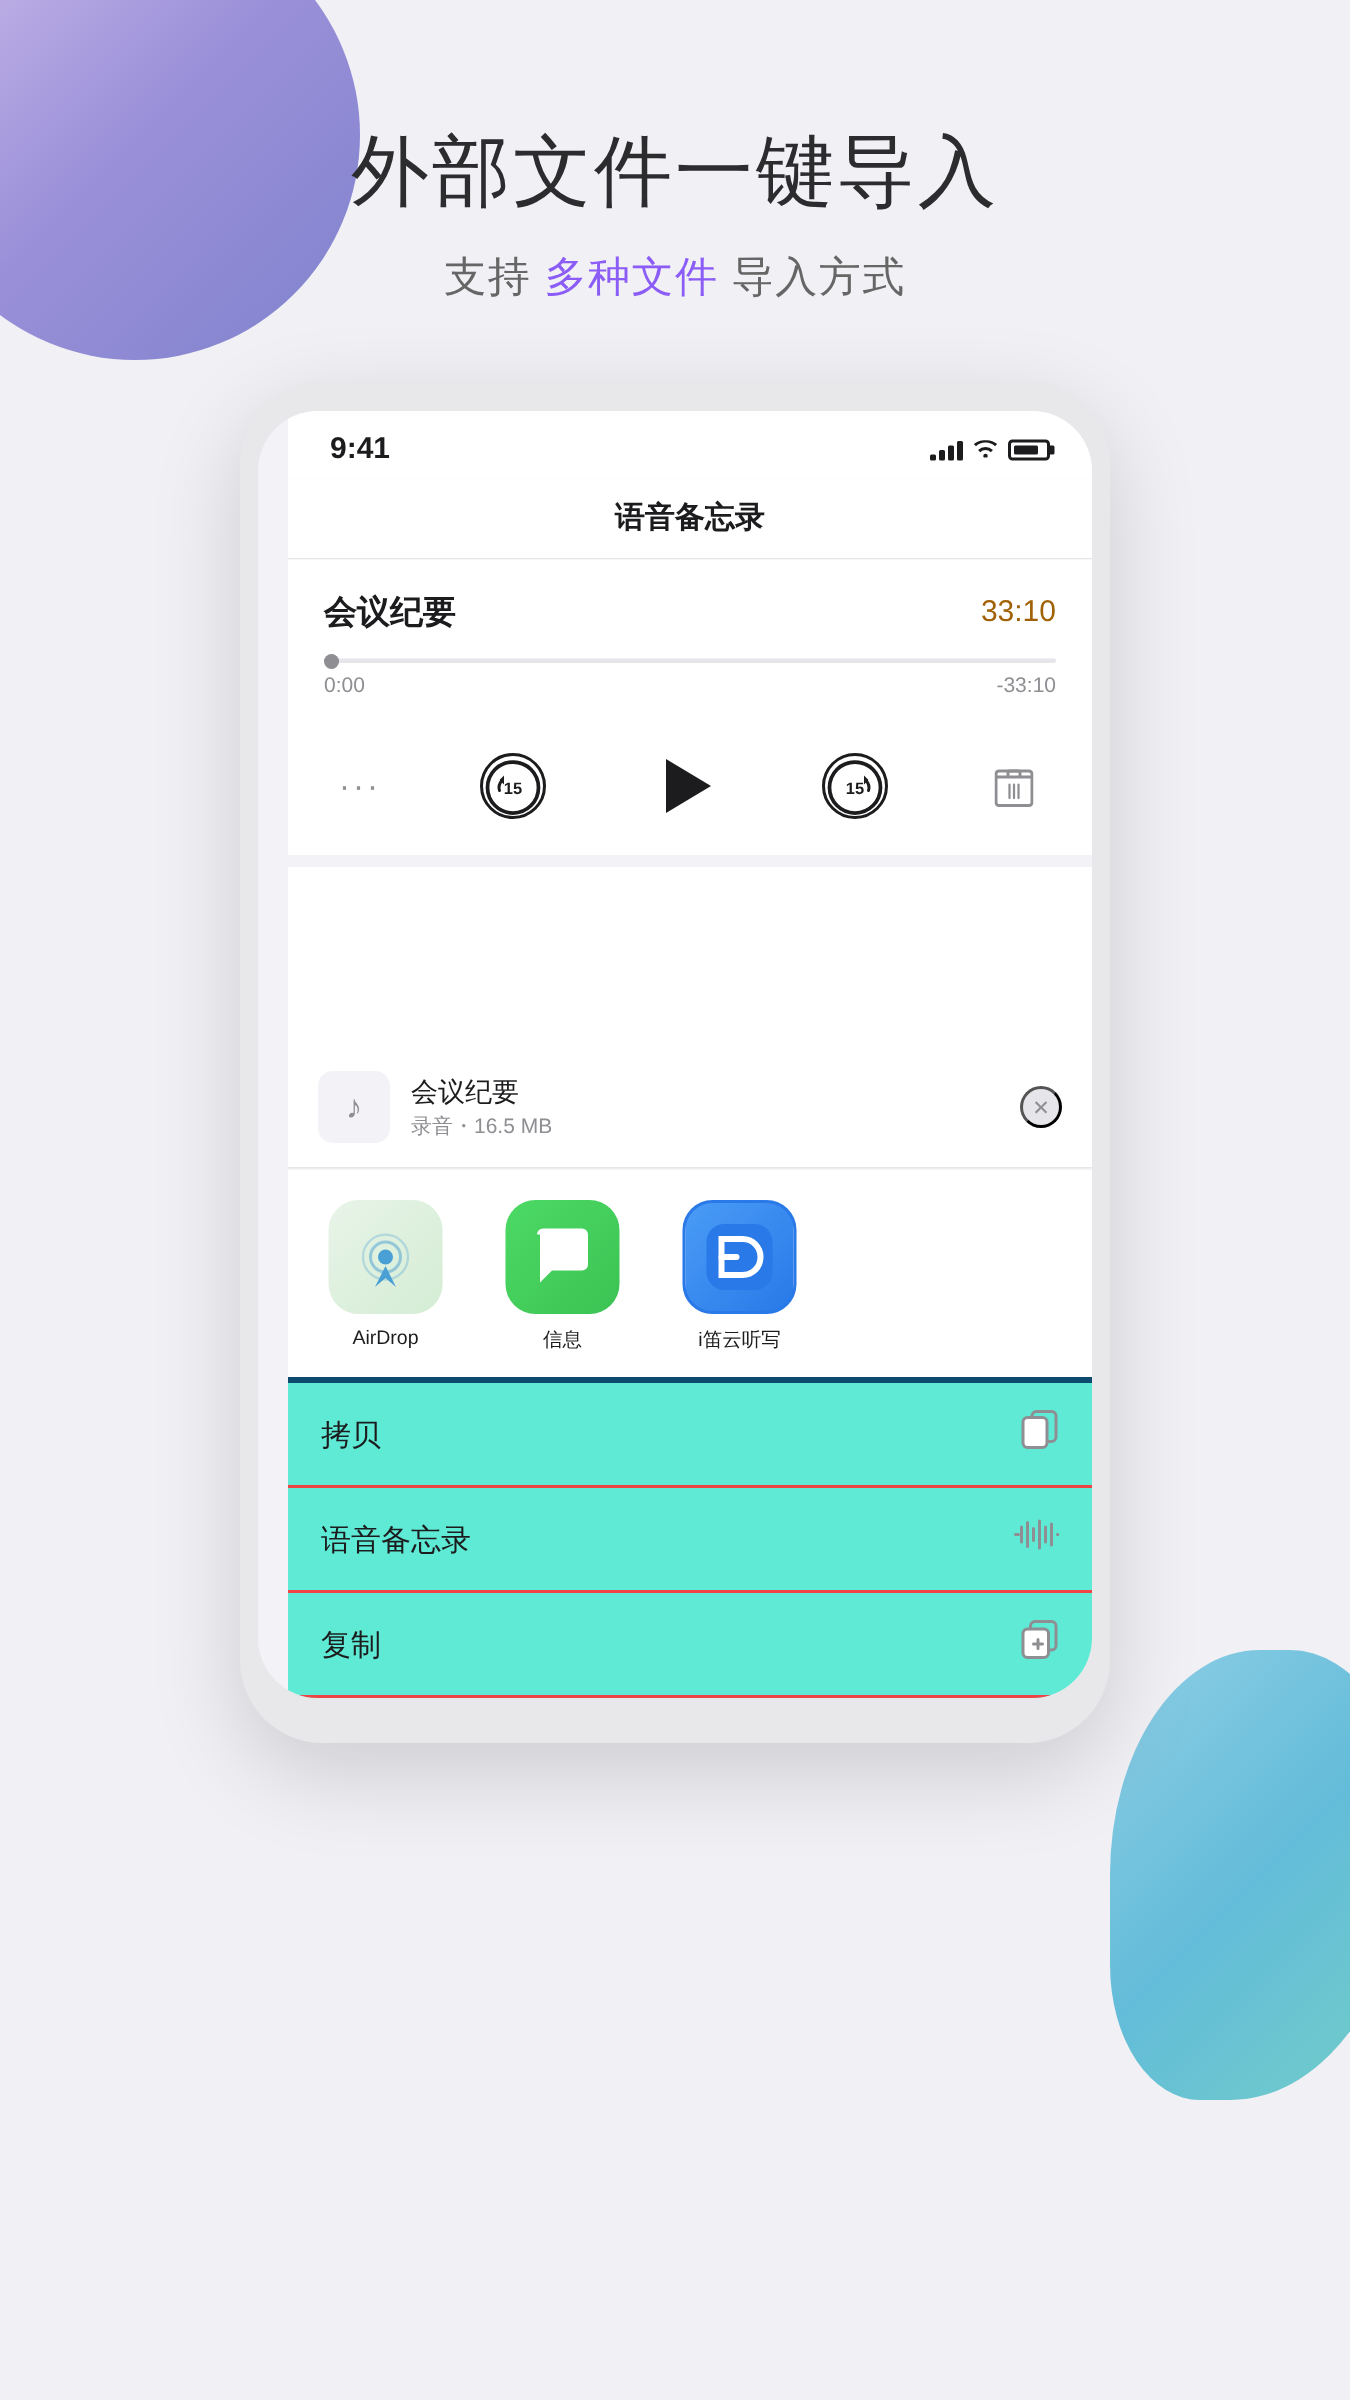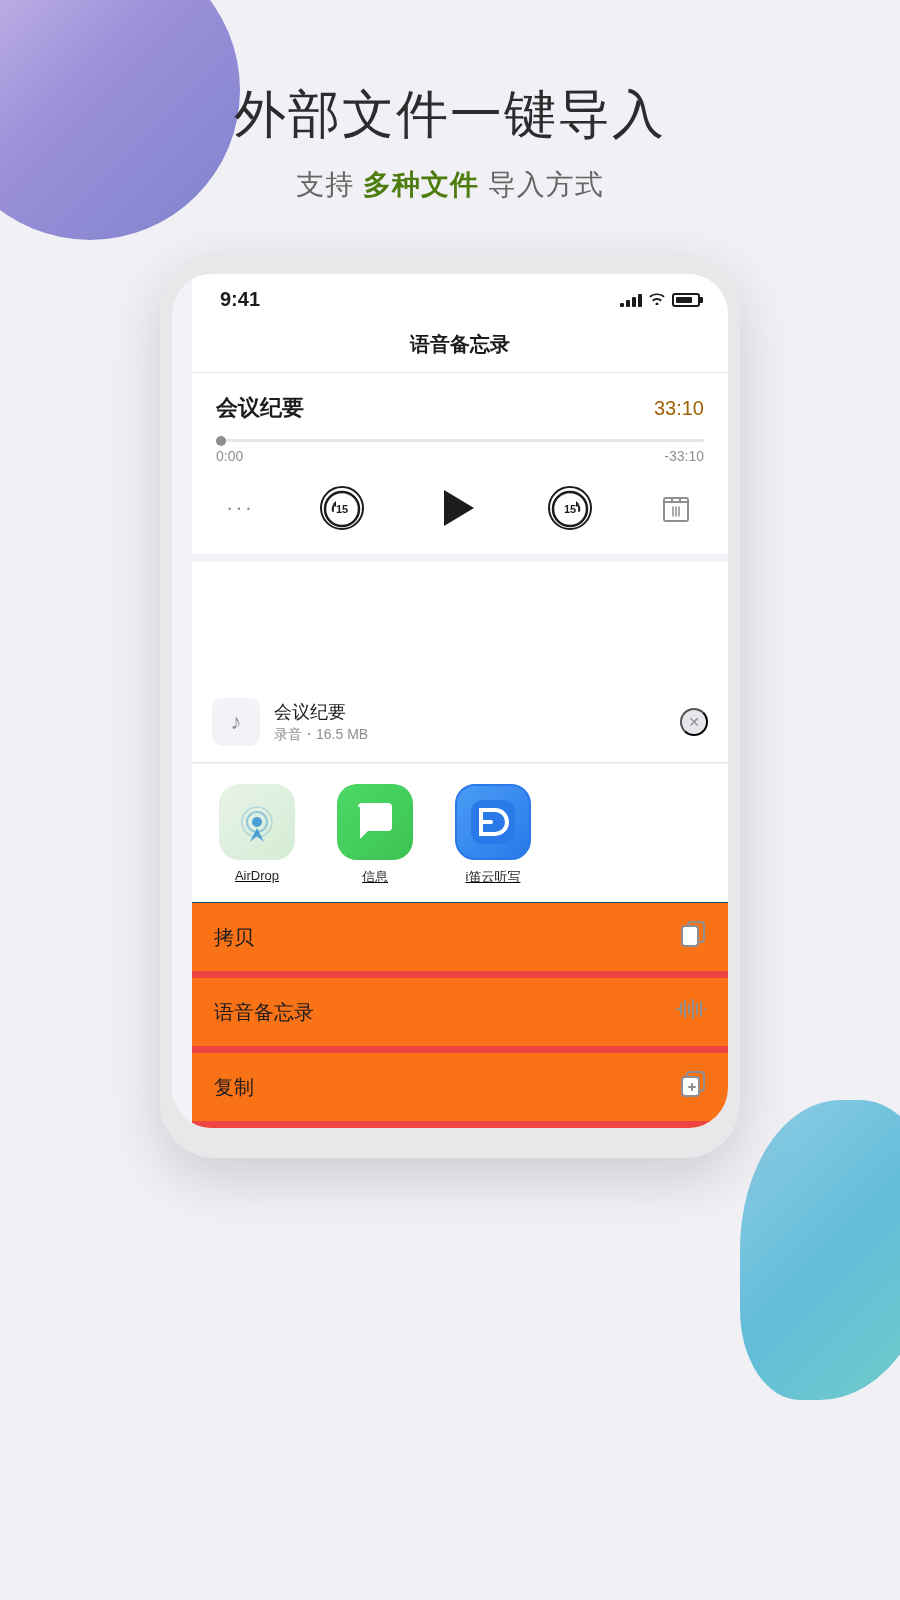--- a/index.html
+++ b/index.html
@@ -47,22 +47,21 @@
       color: #2c2c2e;
       letter-spacing: 2px;
       margin-bottom: 16px;
     }
     .header-subtitle {
       font-size: 28px;
       color: #666;
       letter-spacing: 1px;
     }
     .header-subtitle .highlight {
-      color: #4d7c0f;
-      font-weight: bold;
+      color: #8b5cf6;
     }
 
     
     .phone-container {
       position: relative;
       z-index: 2;
       display: flex;
       justify-content: center;
       margin-top: 10px;
     }
@@ -169,21 +168,21 @@
       font-weight: 600;
       color: #1c1c1e;
     }
     .recording-duration {
       font-size: 20px;
       color: #a16207;
     }
 
     
     .progress-container {
-      margin-bottom: 8px;
+      margin-bottom: 24px;
     }
     .progress-track {
       height: 3px;
       background: #e5e5ea;
       border-radius: 2px;
       position: relative;
     }
     .progress-fill {
       height: 100%;
       width: 2%;
@@ -330,22 +329,21 @@
       cursor: pointer;
     }
 
     
     .apps-row {
       background: #fff;
       padding: 20px 10px 16px;
       display: flex;
       gap: 8px;
       overflow: hidden;
-      border-bottom: 1px solid #0c4a6e;
-      text-decoration: underline;
+      border-bottom: 4px solid #0c4a6e;
     }
     .app-item {
       display: flex;
       flex-direction: column;
       align-items: center;
       width: 110px;
       flex-shrink: 0;
     }
     .app-icon-wrap {
       width: 76px;
@@ -369,26 +367,26 @@
       font-size: 13px;
       color: #1c1c1e;
       text-align: center;
     }
     .app-item-selected .app-icon-wrap {
       border: 2.5px solid #2979e8;
     }
 
     
     .action-row {
-      background: #f97316;
+      background: #5eead4;
       display: flex;
       align-items: center;
       justify-content: space-between;
       padding: 18px 22px;
-      border-bottom: 7px solid #ef4444;
+      border-bottom: 2px solid #ef4444;
     }
     .action-label {
       font-size: 20px;
       color: #1c1c1e;
     }
     .action-icon {
       font-size: 22px;
       color: #8e8e93;
     }
 

